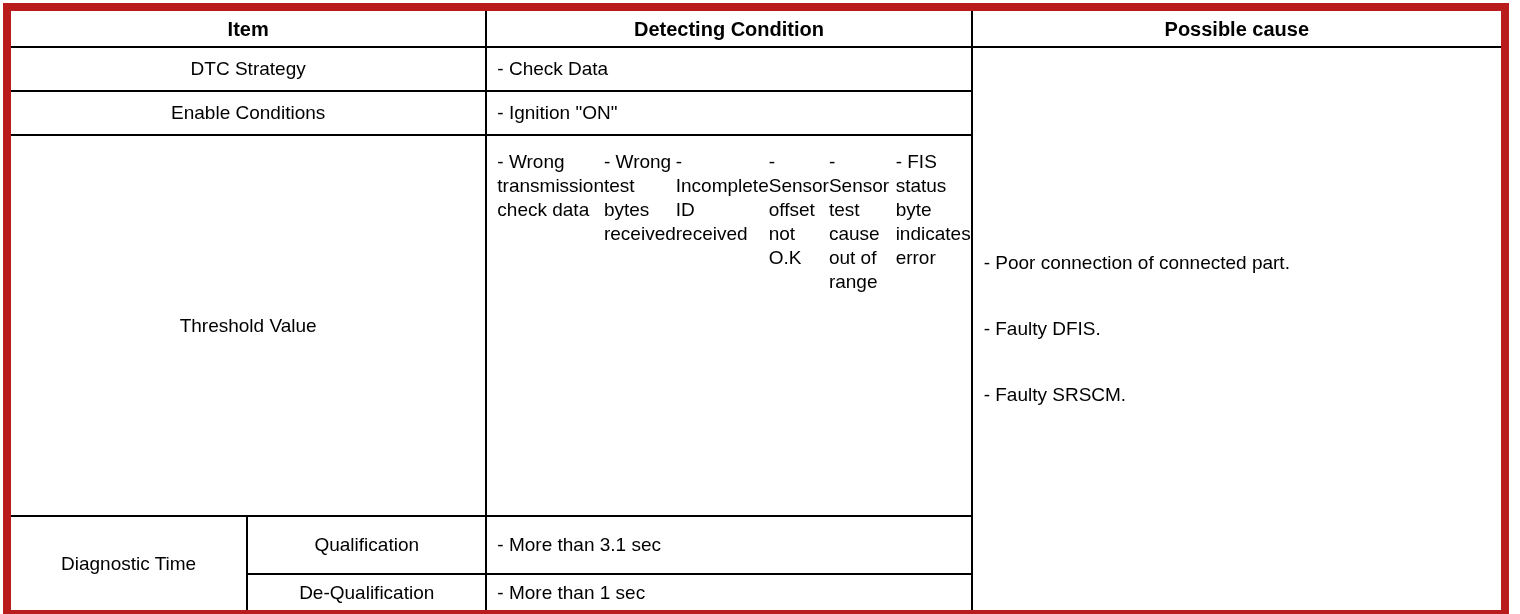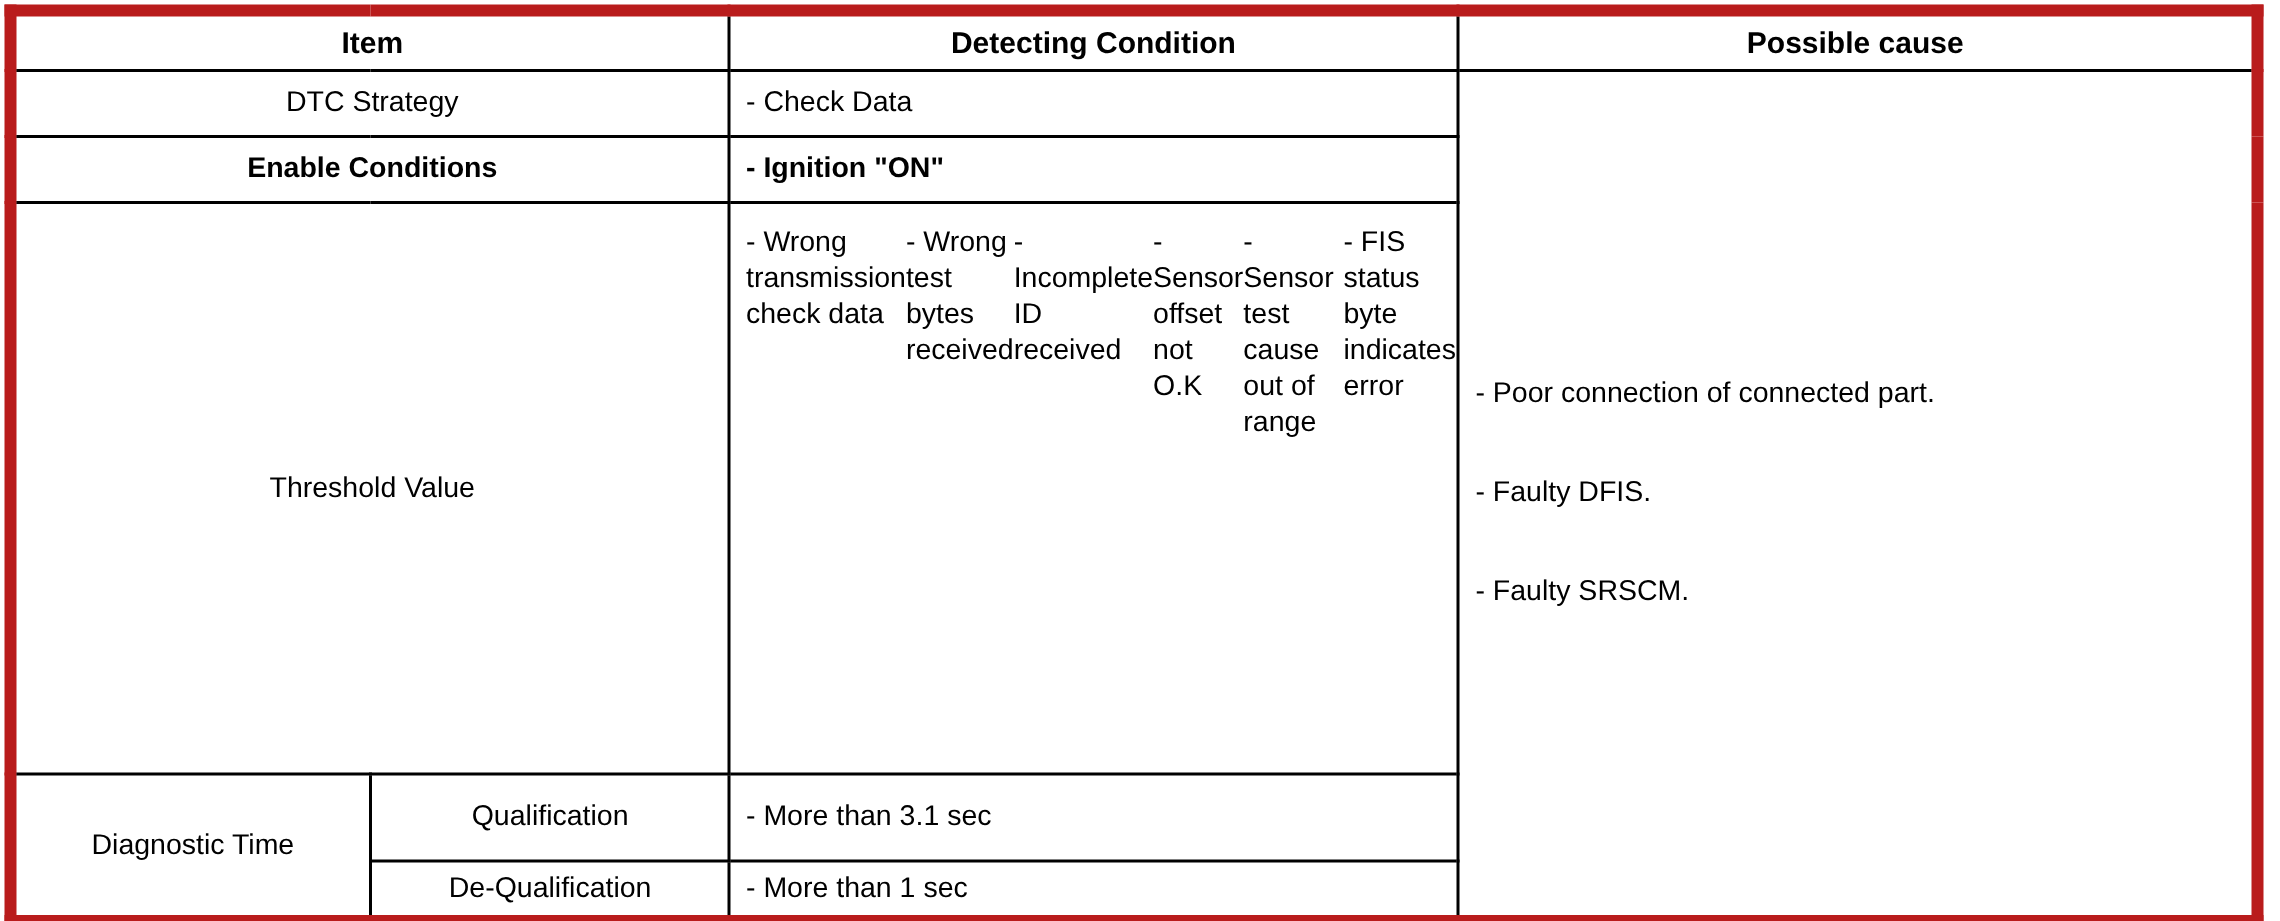--- a/index.html
+++ b/index.html
@@ -43,21 +43,21 @@
     height: 40px;
   }
   td.item-cell {
     text-align: center;
   }
   td.cond-cell {
     text-align: left;
     padding-left: 10px;
   }
   tr.row-dtc td { height: 44px; }
-  tr.row-enable td { height: 44px; font-weight: bold; }
+  tr.row-enable td { height: 44px; }
   tr.row-threshold td { height: 381px; }
   tr.row-qual td { height: 58px; margin-top: 20px; }
   tr.row-dequal td { height: 40px; margin-left: 21px; }
   .threshold-list {
     display: flex;
     flex-direction: row;
     justify-content: space-between;
     height: 100%;
     padding: 14px 0 14px 10px;
     box-sizing: border-box;

